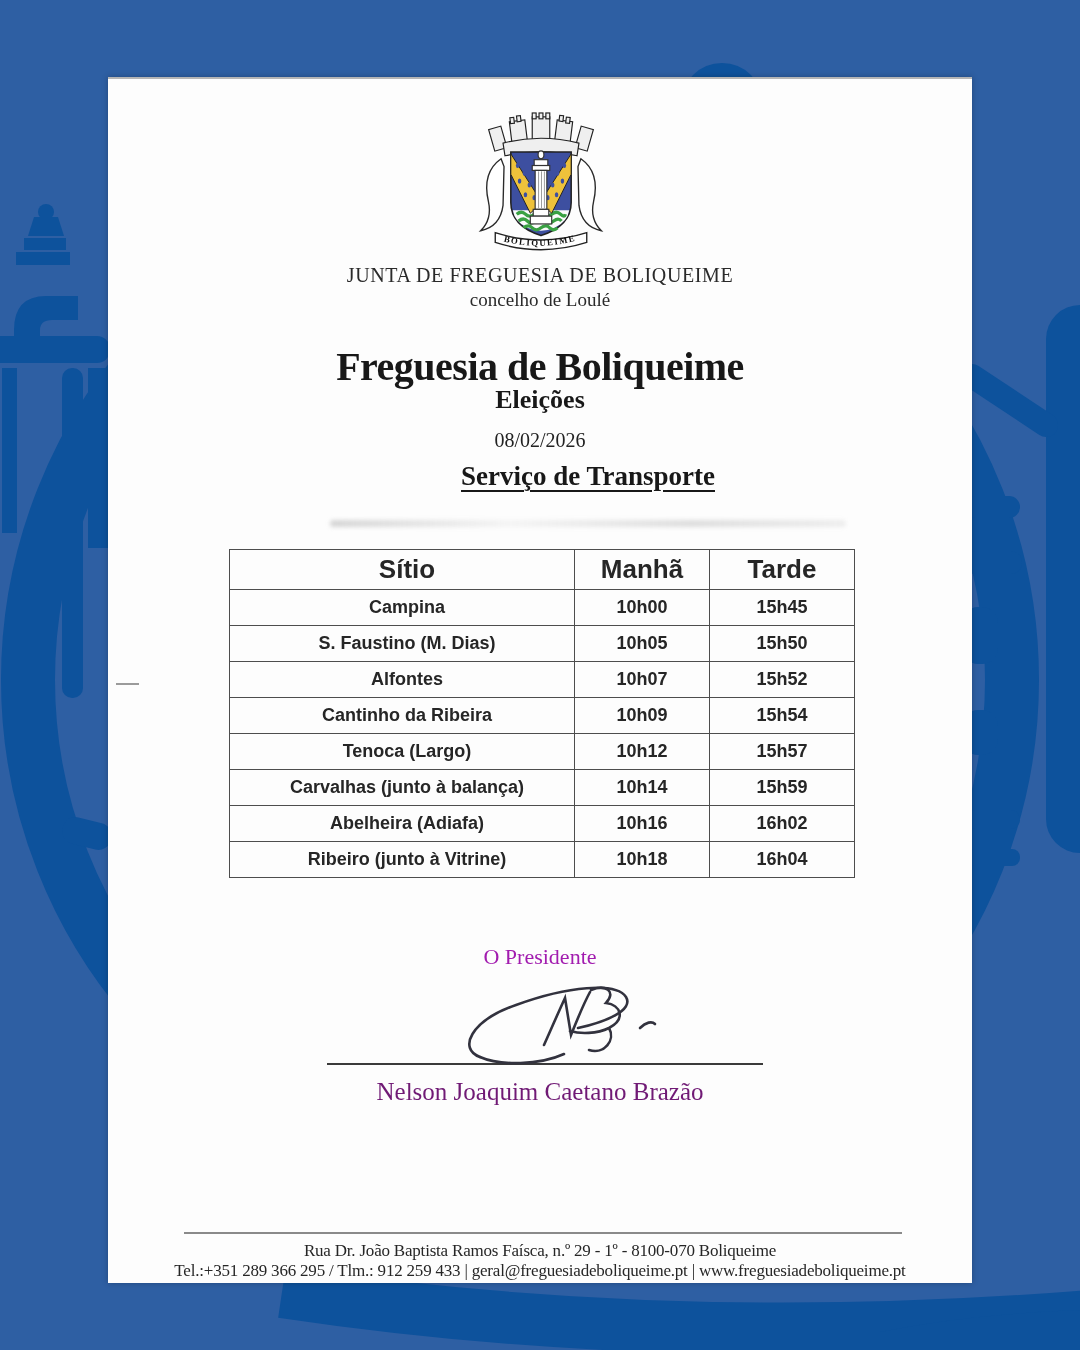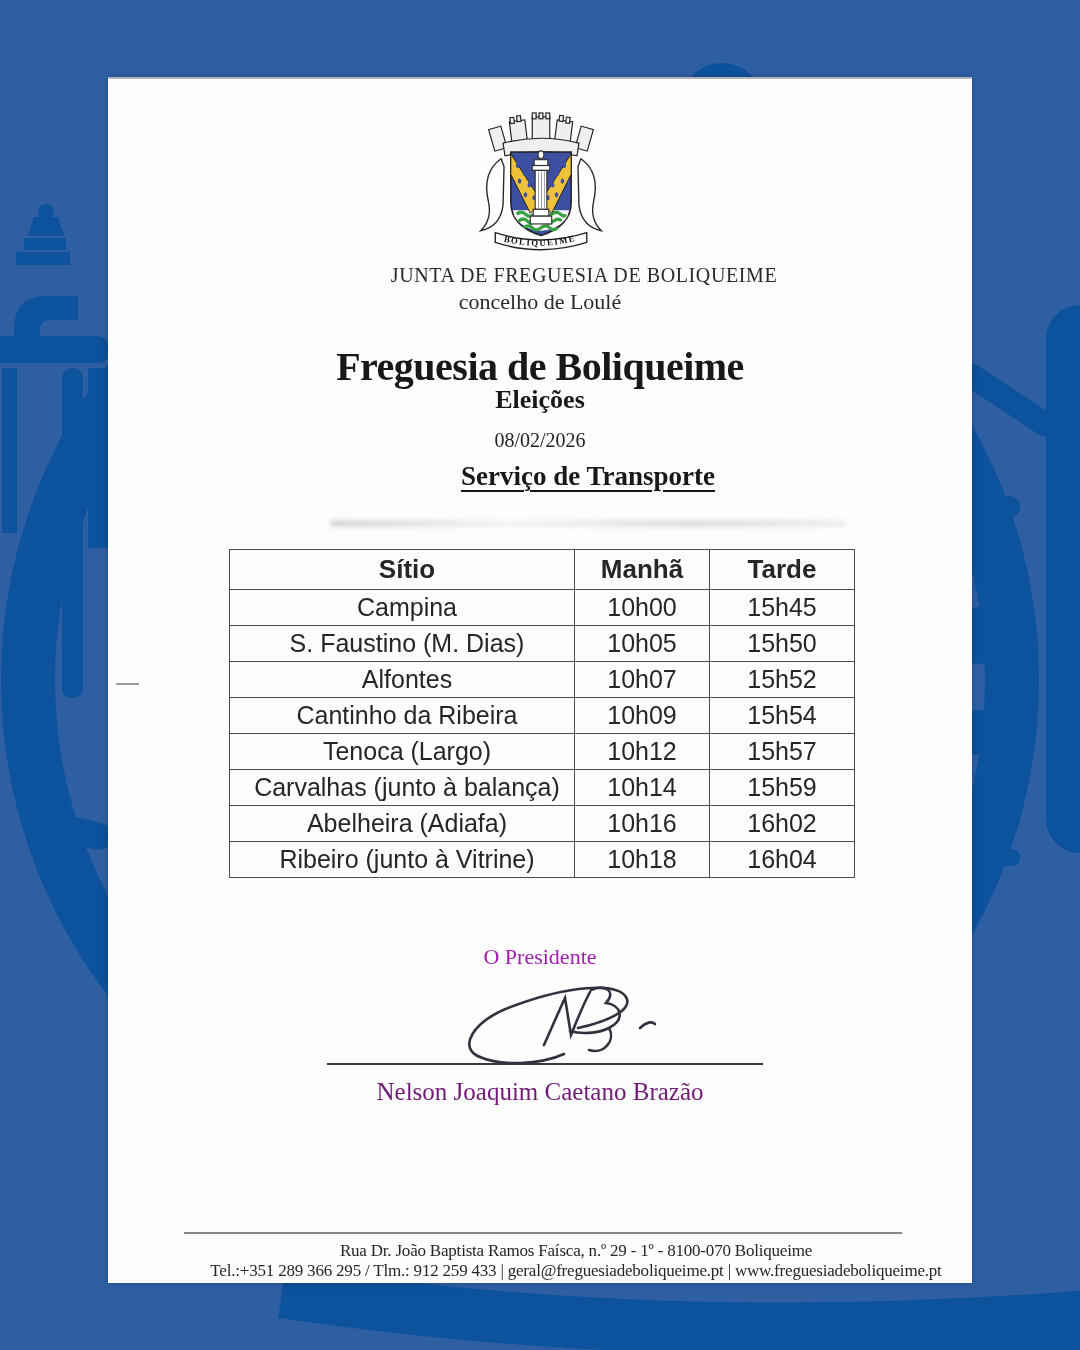--- a/index.html
+++ b/index.html
@@ -10,50 +10,50 @@
 
   .page {
     position:absolute; left:108px; top:77px; width:864px; height:1206px;
     background:#fdfdfd; border-top:2px solid #b5b5b5;
     box-shadow:0 0 6px rgba(0,0,0,.25);
   }
   .center { position:absolute; left:0; width:100%; text-align:center; color:#1c1c1c; }
 
   .crest { position:absolute; left:360px; top:31px; width:146px; height:150px; }
 
-  .org-line1 { top:185px; font-size:20px; letter-spacing:.6px; color:#2a2a2a;margin-left:44px; }
-  .org-line2 { top:210px; font-size:22px; color:#2a2a2a; }
+  .org-line1 { top:185px; font-size:20px; letter-spacing:.6px; color:#2a2a2a; }
+  .org-line2 { top:210px; font-size:19px; color:#2a2a2a; }
   .doc-title { top:244px; font-size:40px; font-weight:bold; letter-spacing:-.5px; color:#181818;margin-top:20px; }
   .doc-subtitle { top:306px; font-size:26px; font-weight:bold; color:#181818;text-align:center; }
   .doc-date { top:350px; font-size:20px; color:#222; }
   .section-title { top:382px; font-size:27px; font-weight:bold; color:#181818;margin-left:48px; }
   .section-title span { text-decoration:underline; text-underline-offset:5px; text-decoration-thickness:2px; }
 
   .scan-smudge { position:absolute; left:222px; top:441px; width:516px; height:7px;
     background:linear-gradient(90deg, rgba(150,150,150,.38), rgba(185,185,185,.12) 35%, rgba(150,150,150,.30) 70%, rgba(170,170,170,.18));
     filter:blur(2px); border-radius:4px; }
   .scan-dash { position:absolute; left:8px; top:604px; width:23px; height:2px; background:#9b9b9b; }
 
   table.schedule { position:absolute; left:121px; top:470px; width:625px;
     border-collapse:collapse; table-layout:fixed;
     font-family:"Liberation Sans", sans-serif; color:#262626; }
   table.schedule col.c0 { width:345px; } table.schedule col.c1 { width:135px; } table.schedule col.c2 { width:145px; }
   table.schedule th, table.schedule td { border:1.6px solid #4d4d4d; overflow:hidden; white-space:nowrap; }
   table.schedule th { height:40px; font-size:26px; font-weight:bold; }
-  table.schedule td { height:36px; font-size:25px; font-weight:normal; }
+  table.schedule td { height:36px; font-size:18px; font-weight:bold; }
   table.schedule th:first-child, table.schedule td:first-child { text-align:center; padding-left:10px; }
   table.schedule th:not(:first-child), table.schedule td:not(:first-child) { text-align:center; }
 
   .president-label { top:865px; font-size:22px; color:#a21caf; }
   .sig-line { position:absolute; left:219px; top:984px; width:436px; height:2px; background:#3a3a3a; }
   .signature-svg { position:absolute; left:348px; top:896px; width:205px; height:102px; }
   .president-name { top:999px; font-size:25px; color:#701a75; }
 
   .footer-rule { position:absolute; left:76px; top:1153px; width:718px; height:2px; background:#8a8a8a; }
-  .footer-text { font-family:"Liberation Serif", serif; color:#262626; letter-spacing:-.2px;margin-left:36px; }
+  .footer-text { font-family:"Liberation Serif", serif; color:#262626; letter-spacing:-.2px; }
   .footer-line1 { top:1162px; font-size:17px; }
   .footer-line2 { top:1182px; font-size:17px; }
 </style>
 </head>
 <body>
 
 <svg class="watermark-svg" viewBox="0 0 1080 1350">
   <g fill="#0d529c">
 
     <circle cx="722" cy="104" r="41"></circle>

